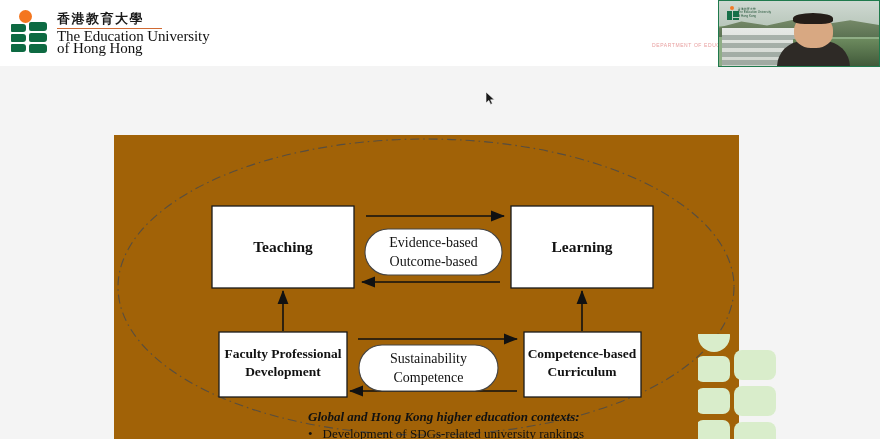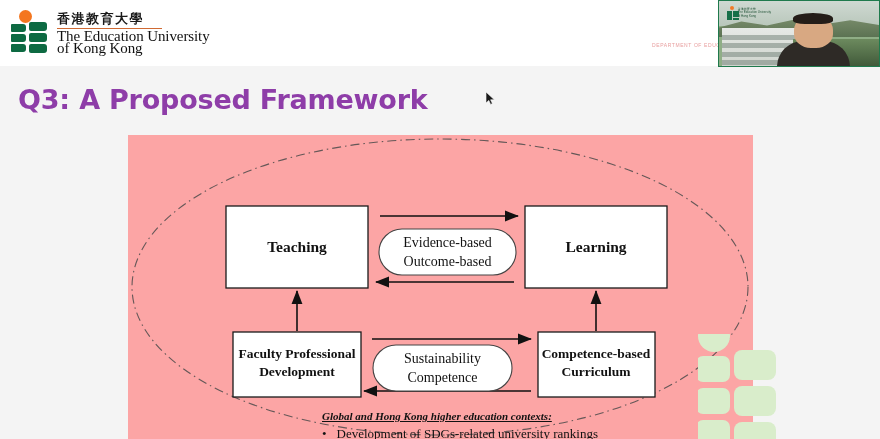--- a/index.html
+++ b/index.html
@@ -54,22 +54,22 @@
   
   #slide-title{
     position:absolute;left:18px;top:84px;
     font-size:27px;font-weight:bold;color:#8e3da8;
     letter-spacing:-0.2px;
     font-family:"DejaVu Sans", sans-serif;
   }
 
   
   #figure{
-    position:absolute;left:128px;top:135px;width:625px;height:304px;
-    background:#fca5a5;overflow:hidden;
+    position:absolute;left:114px;top:135px;width:625px;height:304px;
+    background:#a16207;overflow:hidden;
   }
   #figure svg{display:block;}
 
   
   #dept-watermark{
     position:absolute;left:652px;top:42px;
     font-size:5px;letter-spacing:0.6px;color:#e8a0a0;
     white-space:nowrap;font-family:"Liberation Sans", sans-serif;
   }
   #dept-watermark .cn{
@@ -151,32 +151,31 @@
           <span class="bar b2"></span>
         <span class="bar b3"></span>
           <span class="bar b4"></span>
         <span class="bar b5"></span>
           <span class="bar b6"></span>
       </div>
       <div class="brand-text">
         <div class="brand-cn">香港教育大學</div>
         <div class="brand-rule"></div>
         <div class="brand-en">The Education University</div>
-        <div class="brand-en">of Kong Kong</div>
+        <div class="brand-en">of Hong Hong</div>
       </div>
     </div>
 
   </div>
 
   <div id="dept-watermark">
     <span>DEPARTMENT OF EDUCATION POLICY</span>
     <span class="cn">教育政策</span>
   </div>
 
-  <div id="slide-title">Q3: A Proposed Framework</div>
 
   <div id="figure">
     <svg width="625" height="304" viewBox="0 0 625 304" xmlns="http://www.w3.org/2000/svg">
       <defs>
         <marker id="arrow" markerWidth="9" markerHeight="7" refX="8.4" refY="3.5" orient="auto">
           <polygon points="0 0, 9 3.5, 0 7" fill="#111"></polygon>
         </marker>
       </defs>
 
       <ellipse cx="312" cy="152" rx="308" ry="148" fill="none" stroke="#4a4a4a" stroke-width="1.1" stroke-dasharray="9 4 1.5 4" opacity=".85"></ellipse>
@@ -215,21 +214,21 @@
       <text x="194" y="300" text-anchor="start" font-family="Liberation Serif, serif" font-size="14" font-weight="bold" font-style="italic" fill="#111"></text>
       <text x="196" y="320" font-family="Liberation Serif, serif" font-size="14" fill="#111"></text>
       <text x="212" y="320" font-family="Liberation Serif, serif" font-size="14" fill="#111"></text>
       <text x="196" y="340" font-family="Liberation Serif, serif" font-size="14" fill="#111"></text>
       <text x="212" y="340" font-family="Liberation Serif, serif" font-size="14" fill="#111"></text>
       <text x="196" y="360" font-family="Liberation Serif, serif" font-size="14" fill="#111"></text>
       <text x="212" y="360" font-family="Liberation Serif, serif" font-size="14" fill="#111"></text>
     </svg>
 
     <div style="position:absolute;left:194px;top:273px;width:420px;">
-      <div style="font-family:'Liberation Serif',serif;font-size:11px;font-weight:bold;font-style:italic;color:#111;line-height:17px;text-decoration:underline;">Global and Hong Kong higher education contexts:</div>
+      <div style="font-family:'Liberation Serif',serif;font-size:13px;font-weight:bold;font-style:italic;color:#111;line-height:17px;">Global and Hong Kong higher education contexts:</div>
       <div style="display:flex;gap:10px;line-height:18px;">
         <span style="font-family:'Liberation Serif',serif;font-size:13px;color:#111;">•</span>
         <span style="font-family:'Liberation Serif',serif;font-size:13px;color:#111;">Development of SDGs-related university rankings</span>
       </div>
 
     </div>
   </div>
 
   <div id="corner-watermark">
     <svg width="120" height="105" viewBox="0 0 120 105" xmlns="http://www.w3.org/2000/svg">

